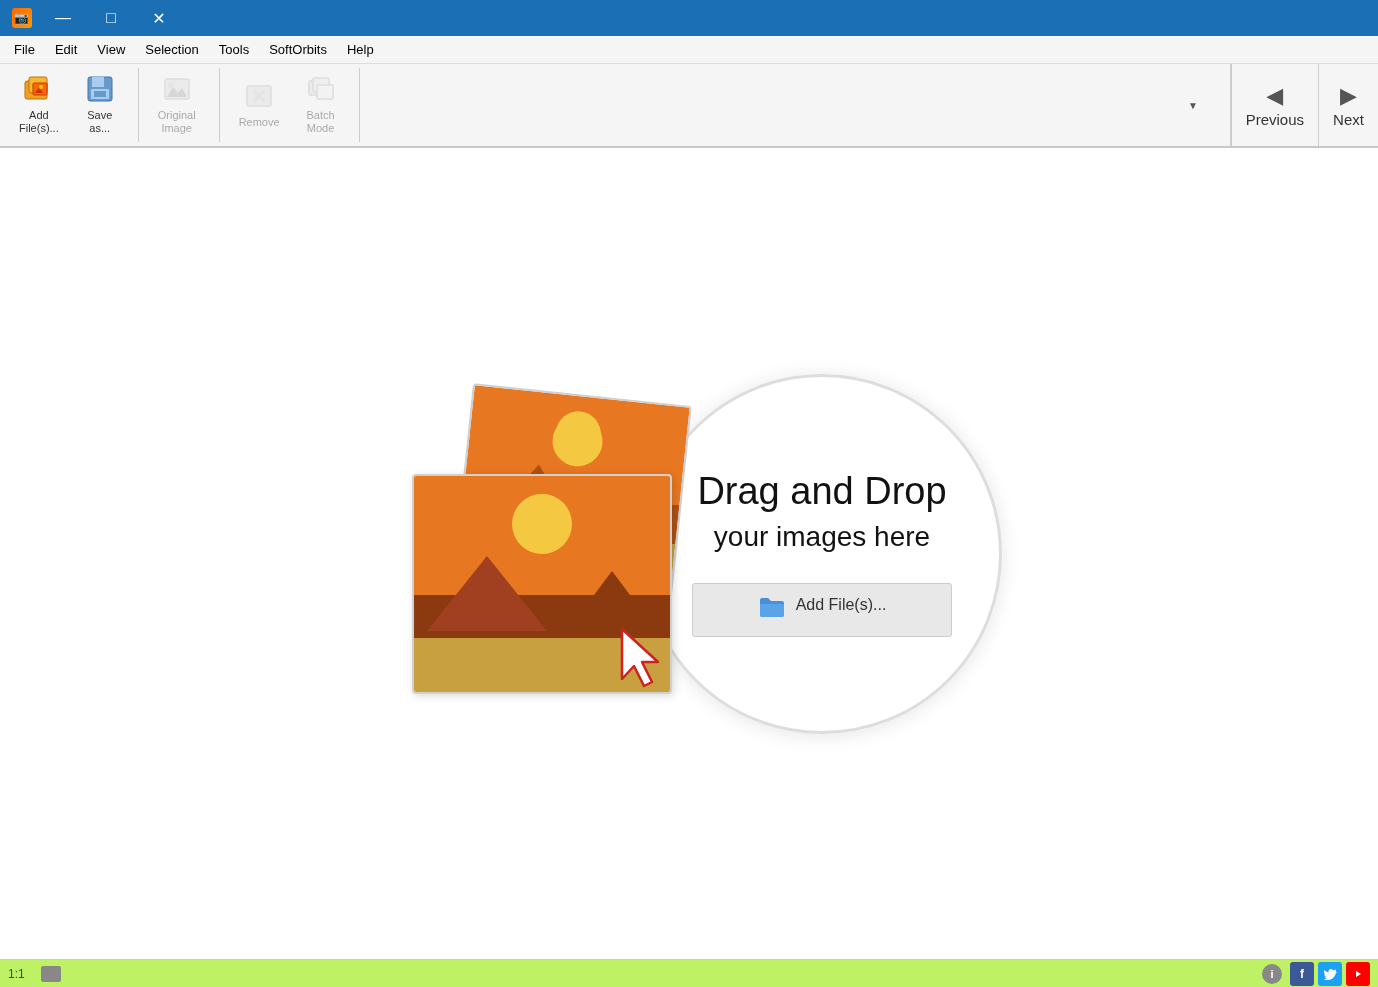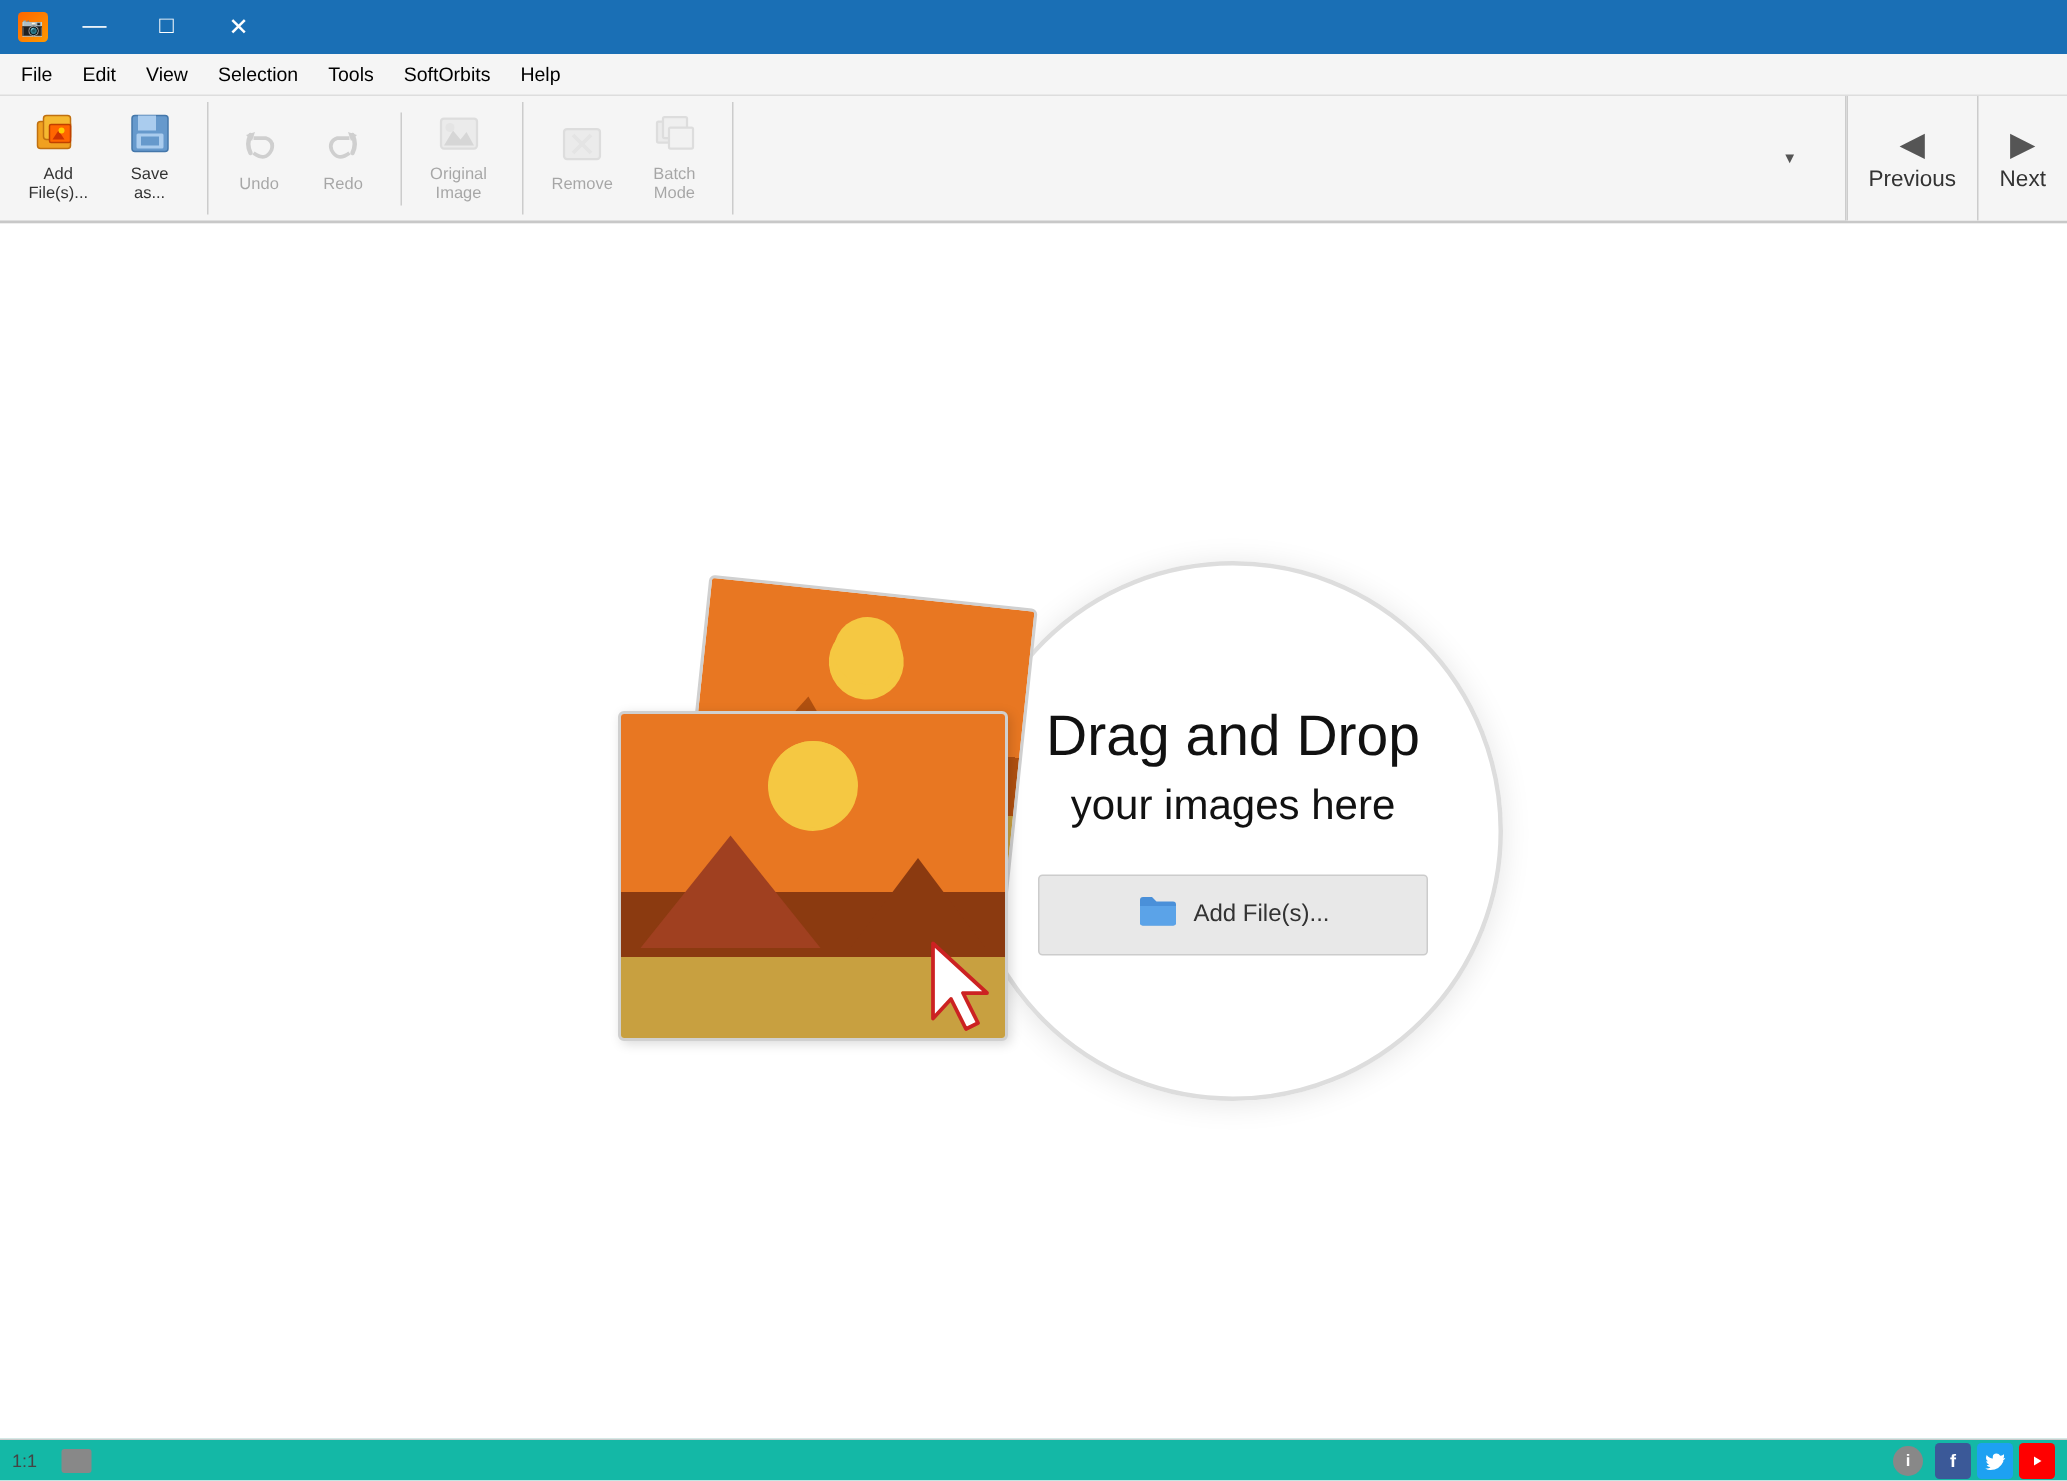--- a/index.html
+++ b/index.html
@@ -233,38 +233,37 @@
     .drag-drop-sub {
       font-size: 28px;
       font-weight: 300;
       color: #111;
       text-align: center;
       margin-bottom: 30px;
     }
 
     .add-files-btn {
       display: flex;
-      align-items: center;
       gap: 10px;
       background: #e8e8e8;
       border: 1px solid #ccc;
       border-radius: 3px;
       padding: 12px 30px;
       cursor: pointer;
       font-size: 16px;
       color: #333;
       min-width: 260px;
       justify-content: center;
     }
     .folder-icon-btn { font-size: 22px; }
 
     
     .status-bar {
       height: 28px;
-      background: #14b8a6;
+      background: #bef264;
       border-top: 1px solid #ccc;
       display: flex;
       align-items: center;
       padding: 0 8px;
       font-size: 12px;
       color: #444;
       flex-shrink: 0;
     }
     .status-zoom { margin-right: 16px; }
     .status-img-icon {
@@ -332,42 +331,20 @@
           <rect x="2" y="2" width="24" height="24" rx="2" fill="#6699cc" stroke="#4477aa" stroke-width="1"></rect>
           <rect x="6" y="2" width="12" height="10" fill="#aaccee"></rect>
           <rect x="5" y="14" width="18" height="10" rx="1" fill="#aaccee"></rect>
           <rect x="8" y="16" width="12" height="6" fill="#6699cc"></rect>
         </svg>
       </span>
       <span class="toolbar-label">Save<br>as...</span>
     </button>
   </div>
 
-  <div class="toolbar-group">
-    <button class="toolbar-btn disabled">
-      <span class="toolbar-icon">
-        <svg width="28" height="28" viewBox="0 0 28 28">
-          <path d="M8 8 Q5 14 8 20" stroke="#999" stroke-width="3" fill="none" stroke-linecap="round"></path>
-          <path d="M5 8 L11 6 L9 12 Z" fill="#999"></path>
-          <path d="M10 20 Q18 26 22 18 Q24 12 18 10 L10 10" stroke="#999" stroke-width="2.5" fill="none"></path>
-        </svg>
-      </span>
-      <span class="toolbar-label">Undo</span>
-    </button>
-    <button class="toolbar-btn disabled">
-      <span class="toolbar-icon">
-        <svg width="28" height="28" viewBox="0 0 28 28">
-          <path d="M20 8 Q23 14 20 20" stroke="#999" stroke-width="3" fill="none" stroke-linecap="round"></path>
-          <path d="M23 8 L17 6 L19 12 Z" fill="#999"></path>
-          <path d="M18 20 Q10 26 6 18 Q4 12 10 10 L18 10" stroke="#999" stroke-width="2.5" fill="none"></path>
-        </svg>
-      </span>
-      <span class="toolbar-label">Redo</span>
-    </button>
-  </div>
 
   <div class="toolbar-group">
     <button class="toolbar-btn disabled">
       <span class="toolbar-icon">
         <svg width="28" height="28" viewBox="0 0 28 28">
           <rect x="2" y="4" width="24" height="20" rx="2" fill="#ddd" stroke="#bbb" stroke-width="1.5"></rect>
           <polygon points="4,22 10,12 15,18 19,13 24,22" fill="#aaa"></polygon>
           <circle cx="8" cy="10" r="3" fill="#ccc"></circle>
         </svg>
       </span>

